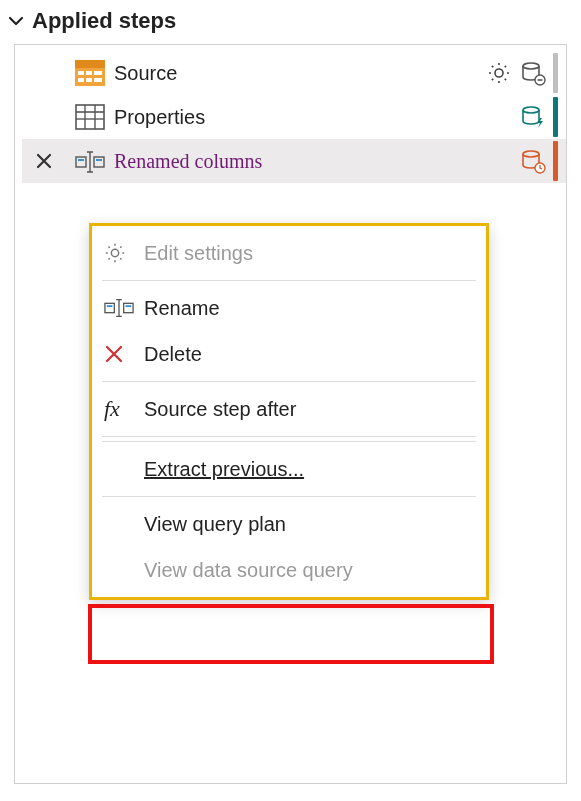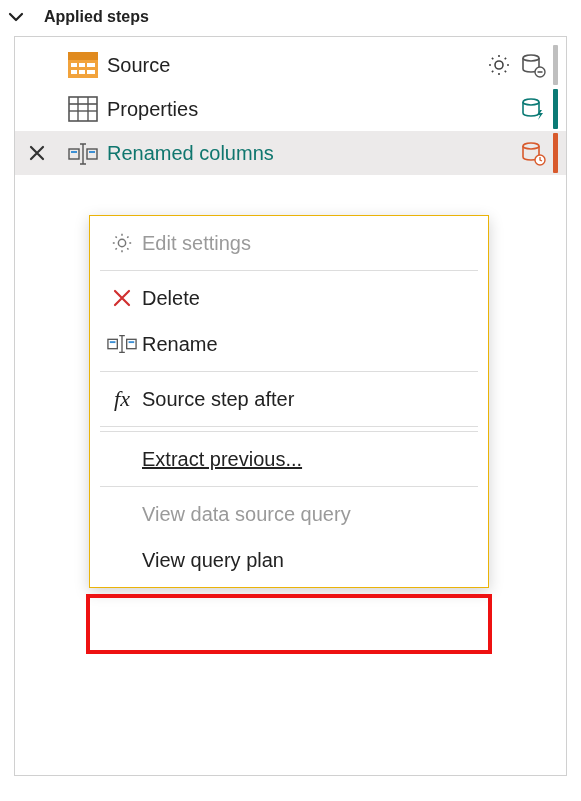--- a/index.html
+++ b/index.html
@@ -8,36 +8,37 @@
       font-size: 18px;
       color: #222;
       background: #fff;
       width: 581px;
       height: 801px;
       overflow: hidden;
     }
     .panel-header {
       display: flex;
       align-items: center;
-      gap: 20px;
+      gap: 8px;
       padding: 8px 8px 10px 8px;
       font-weight: 600;
-      font-size: 16px;
+      font-size: 22px;
     }
     .chevron-down {
       width: 16px; height: 16px;
       position: relative;
     }
     .chevron-down svg { display:block; }
     .steps-container {
       border: 1px solid #d0d0d0;
       margin: 0 14px;
       padding-top: 6px;
       position: relative;
       height: 740px;
+      padding-left: 7px;
     }
     .step-row {
       display: flex;
       align-items: center;
       height: 44px;
       padding: 0 6px 0 6px;
       position: relative;
     }
     .step-row.selected {
       background: #eceaea;
@@ -53,21 +54,22 @@
       margin-left: 14px;
       margin-right: 8px;
       flex-shrink:0;
     }
     .step-label {
       flex: 1;
       font-size: 20px;
       color: #222;
     }
     .step-row.selected .step-label {
-      color: #0f766e;
+      color: #701a75;
+      font-family: Liberation Serif, serif;
     }
     .row-right {
       display:flex;
       align-items:center;
       gap:6px;
       padding-right:2px;
     }
     .right-icon {
       width: 28px; height: 28px;
       display:flex;align-items:center;justify-content:center;
@@ -81,35 +83,35 @@
     .bar-teal { background:#0b7a75; }
     .bar-orange { background:#d85a2c; }
 
     
     .context-menu {
       position: absolute;
       top: 178px;
       left: 74px;
       width: 400px;
       background: #fff;
-      border: 1px solid #eab308;
+      border: 3px solid #eab308;
       box-shadow: 0 4px 14px rgba(0,0,0,0.18);
       padding: 4px 0;
       z-index: 10;
     }
     .menu-item {
       display:flex;
       align-items:center;
       height: 46px;
       padding: 0 12px;
     }
     .menu-item .mi-icon {
       width: 40px;
       display:flex;
-      justify-content:center;
+      justify-content:flex-start;
       align-items:center;
     }
     .menu-item .mi-label {
       font-size: 20px;
       color:#222;
     }
     .menu-item.disabled .mi-label { color:#9a9a9a; }
     .menu-sep {
       height:1px;
       background:#ddd;
@@ -229,56 +231,56 @@
       <span class="mi-icon">
         <svg width="22" height="22" viewBox="0 0 24 24">
             <path fill="none" stroke="#777" stroke-width="1.6" d="M12 8a4 4 0 100 8 4 4 0 000-8zM12 2v2M12 20v2M4.9 4.9l1.4 1.4M17.7 17.7l1.4 1.4M2 12h2M20 12h2M4.9 19.1l1.4-1.4M17.7 6.3l1.4-1.4"></path>
           </svg>
       </span>
       <span class="mi-label">Edit settings</span>
     </div>
     <div class="menu-sep"></div>
     <div class="menu-item">
       <span class="mi-icon">
-        <svg width="20" height="20" viewBox="0 0 20 20">
-            <path d="M3 3 L17 17 M17 3 L3 17" stroke="#d03030" stroke-width="2.2" stroke-linecap="round"></path>
-          </svg>
-      </span>
-      <span class="mi-label">Delete</span>
-    </div>
-    <div class="menu-item">
-      <span class="mi-icon">
         <svg width="30" height="20" viewBox="0 0 32 20">
           <rect x="1" y="5" width="10" height="10" fill="none" stroke="#555" stroke-width="1.4"></rect>
           <rect x="21" y="5" width="10" height="10" fill="none" stroke="#555" stroke-width="1.4"></rect>
           <rect x="3" y="7" width="6" height="2" fill="#3b8fd4"></rect>
           <rect x="23" y="7" width="6" height="2" fill="#3b8fd4"></rect>
           <path d="M13 1h6M16 1v18M13 19h6" stroke="#555" stroke-width="1.4" fill="none"></path>
         </svg>
       </span>
       <span class="mi-label">Rename</span>
     </div>
+    <div class="menu-item">
+      <span class="mi-icon">
+        <svg width="20" height="20" viewBox="0 0 20 20">
+            <path d="M3 3 L17 17 M17 3 L3 17" stroke="#d03030" stroke-width="2.2" stroke-linecap="round"></path>
+          </svg>
+      </span>
+      <span class="mi-label">Delete</span>
+    </div>
     <div class="menu-sep"></div>
     <div class="menu-item">
       <span class="mi-icon">
         <span style="font-style:italic;font-family:serif;font-size:22px;">fx</span>
       </span>
       <span class="mi-label">Source step after</span>
     </div>
     <div class="menu-sep"></div>
     <div class="menu-sep"></div>
     <div class="menu-item" style="position:relative;text-decoration:underline;">
       <span class="mi-icon"></span>
       <span class="mi-label">Extract previous...</span>
     </div>
     <div class="menu-highlight" style="top:378px;"></div>
     <div class="menu-sep"></div>
+    <div class="menu-item">
+      <span class="mi-icon"></span>
+      <span class="mi-label">View query plan</span>
+    </div>
     <div class="menu-item disabled">
       <span class="mi-icon"></span>
       <span class="mi-label">View data source query</span>
     </div>
-    <div class="menu-item">
-      <span class="mi-icon"></span>
-      <span class="mi-label">View query plan</span>
-    </div>
   </div>
 
 </div>
 
 </body></html>

